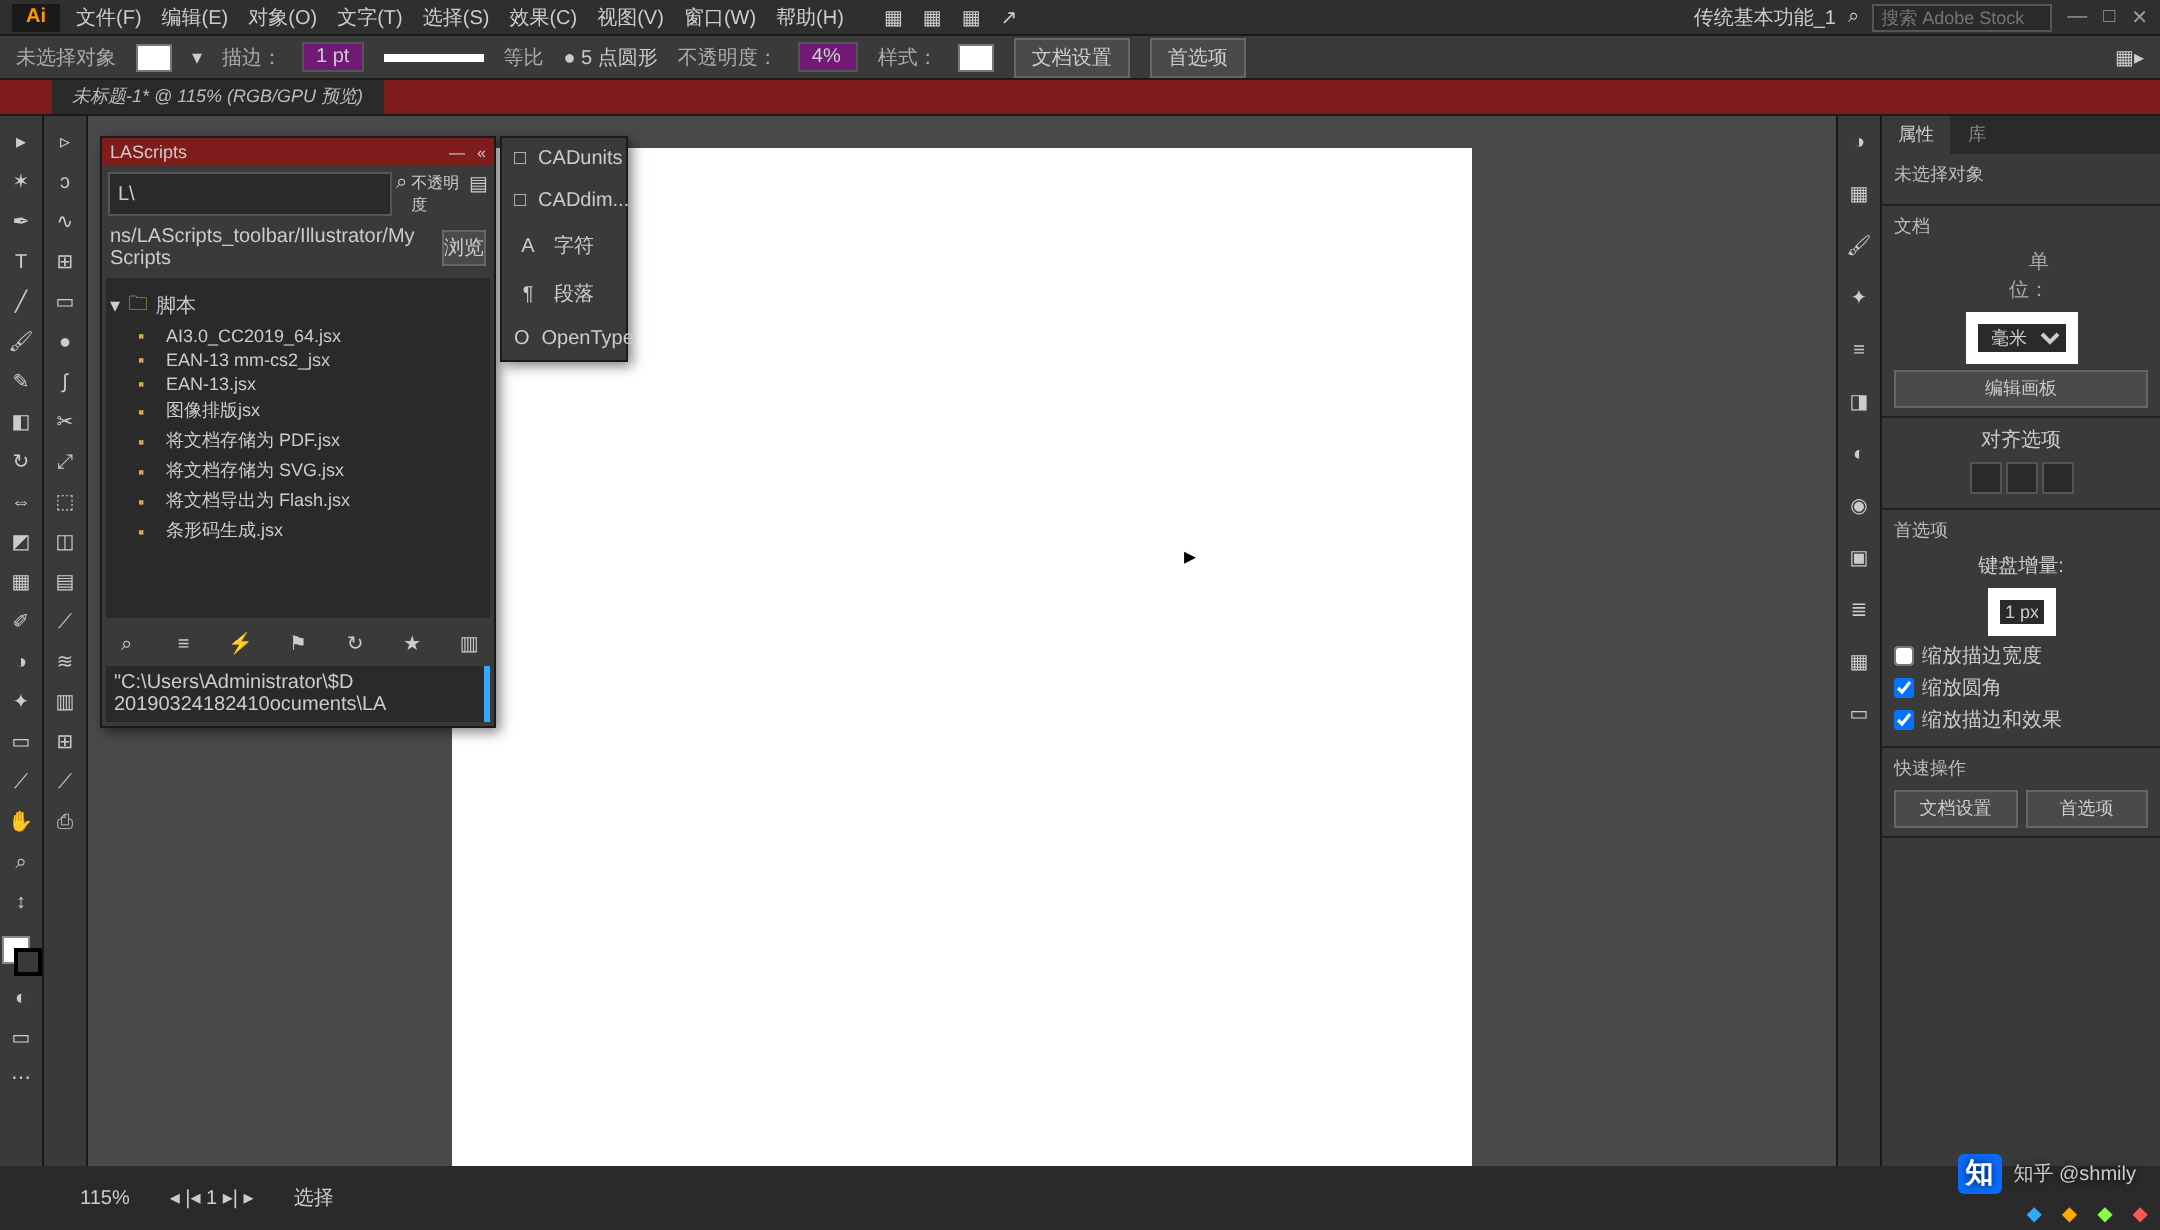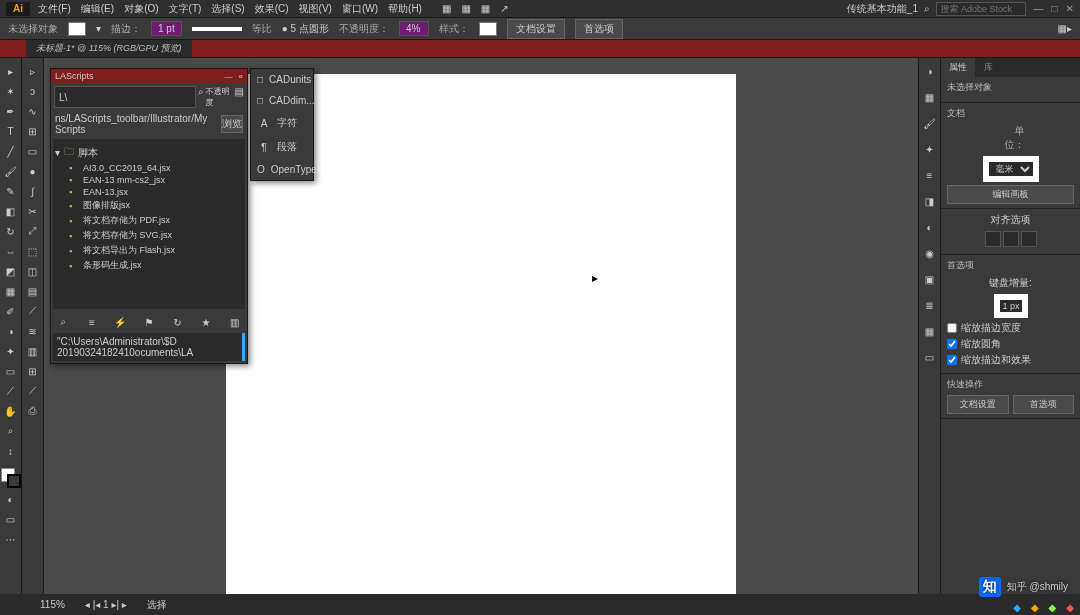--- a/index.html
+++ b/index.html
@@ -58,21 +58,21 @@
 .lascripts .tree .file .ic { color: #d6a84a; width: 10px; font-size: 9px; }
 .lascripts .tree .file .fn { font-size: 9px; }
 .lascripts .btm { display: flex; padding: 4px 2px; gap: 8px; background: #3a3a3a; justify-content: space-around; }
 .lascripts .btm .bb { width: 14px; height: 14px; display: flex; align-items: center; justify-content: center; }
 .lascripts .info { background: #2a2a2a; margin: 0 2px 2px; padding: 3px 4px; font-size: 8px; color: #aaa; position: relative; }
 .lascripts .info::after { content:""; position:absolute; right:0; top:0; bottom:0; width:3px; background:#3af; }
 
 .flyout { position: absolute; left: 250px; top: 68px; width: 64px; background: #3a3a3a; border: 1px solid #1a1a1a; box-shadow: 2px 2px 6px rgba(0,0,0,.5); }
 .flyout .fi { display: flex; align-items: center; gap: 6px; padding: 5px 6px; font-size: 9px; }
 .flyout .fi .ico { width: 14px; text-align: center; }
-.statusbar { position: absolute; bottom: 0; left: 0; right: 0; height: 21px; background: #2a2a2a; display: flex; align-items: center; padding: 0 40px; font-size: 9px; color: #aaa; gap: 20px; }
+.statusbar { position: absolute; bottom: 0; left: 0; right: 0; height: 32px; background: #2a2a2a; display: flex; align-items: center; padding: 0 40px; font-size: 9px; color: #aaa; gap: 20px; }
 .watermark { position: absolute; right: 12px; bottom: 18px; font-family: "Microsoft YaHei"; font-size: 22px; color: #fff; display: flex; align-items: center; gap: 6px; text-shadow: 0 0 4px rgba(0,0,0,.8); }
 .watermark .z { background: #0a6cff; color: #fff; padding: 1px 4px; border-radius: 3px; font-size: 14px; font-weight: bold; }
 .sysicons { position: absolute; right: 6px; bottom: 2px; display: flex; gap: 10px; }
 </style>
 </head>
 <body>
 
 <div class="menubar">
   <div class="logo">Ai</div>
   <span class="mi">文件(F)</span>

